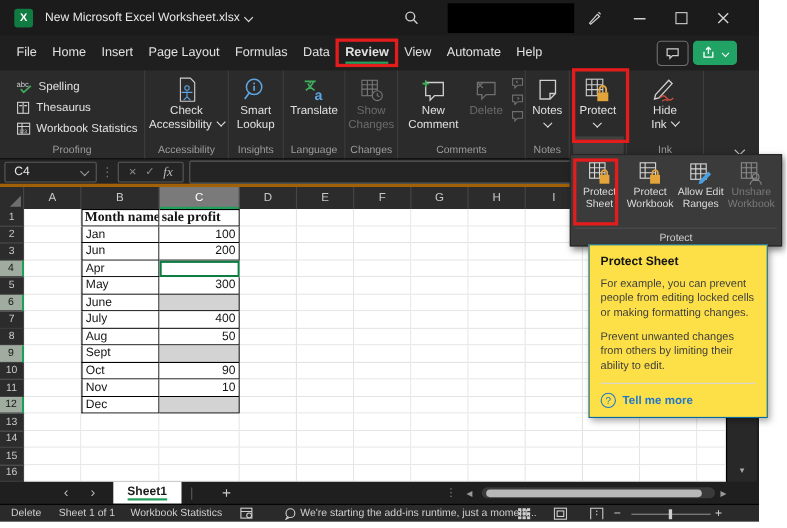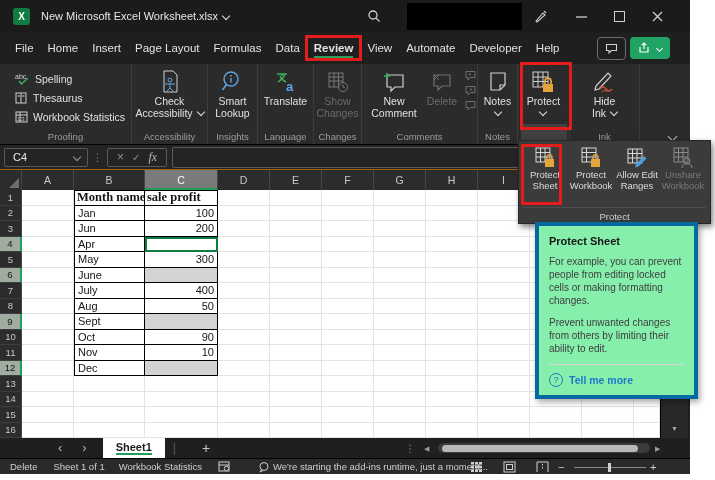--- a/index.html
+++ b/index.html
@@ -36,21 +36,21 @@
   .big-row{display:flex;justify-content:center;gap:2px;height:100%}
   .big-btn{display:flex;flex-direction:column;align-items:center;padding-top:5px;font-size:10.5px;color:#e0e0e0;line-height:12px;text-align:center}
   .big-btn .bb-ic{height:26px;display:flex;align-items:center}
   .disabled,.disabled .small-btn{color:#6b6b6b}
   .mini-col{display:flex;flex-direction:column;justify-content:flex-start;padding-top:6px;gap:4px}
   .protect-hl{position:absolute;left:521px;top:124px;width:46px;height:17px;background:#404040;z-index:5}
   .redbox-protect{position:absolute;left:520px;top:62px;width:46px;height:62px;border:3px solid #E51C1C;z-index:40;pointer-events:none}
   .ribbon-collapse{position:absolute;right:14px;bottom:4px;color:#bcbcbc}
 
   
-  .fbar{position:absolute;left:0;top:145px;width:100%;height:25px;background:#242424;border-bottom:1px solid #a16207;
+  .fbar{position:absolute;left:0;top:145px;width:100%;height:25px;background:#242424;border-bottom:3px solid #a16207;
         box-sizing:border-box;display:flex;align-items:center}
   .namebox{margin-left:4px;width:84px;height:19px;border:1px solid #5a5a5a;border-radius:2px;color:#e8e8e8;font-size:11px;
            display:flex;align-items:center;padding-left:8px;box-sizing:border-box;justify-content:space-between;padding-right:7px}
   .vdots{color:#7a7a7a;margin:0 4px;font-size:11px;letter-spacing:0}
   .fxbox{display:flex;align-items:center;gap:8px;height:19px;border:1px solid #5a5a5a;border-radius:2px;padding:0 9px;color:#8f8f8f;box-sizing:border-box}
   .fxit{font-family:"Liberation Serif",serif;font-style:italic;font-size:12px;color:#b8b8b8}
   .finput{flex:1;height:19px;border:1px solid #5a5a5a;border-radius:2px;margin:0 6px 0 5px;background:#242424}
 
   
   .sheet{position:absolute;left:0;top:170px;width:660px;height:268px;background:#fff}
@@ -106,21 +106,21 @@
          box-shadow:2px 3px 6px rgba(0,0,0,.5);z-index:50;box-sizing:border-box}
   .pm-items{display:flex;padding:3px 1px 0 3px}
   .pm-item{width:46px;display:flex;flex-direction:column;align-items:center;font-size:9.5px;line-height:10.5px;color:#dcdcdc;text-align:center;position:relative;padding-top:2px}
   .pm-item.disabled{color:#7a7a7a}
   .pm-ic{height:24px;display:flex;align-items:center}
   .pm-sep{position:absolute;left:4px;right:4px;bottom:15px;height:1px;background:#4d4d4d}
   .pm-grp{position:absolute;bottom:1px;left:0;width:100%;text-align:center;font-size:9.5px;color:#cfcfcf}
   .redbox-item{position:absolute;left:-1px;top:0px;width:41px;height:61px;border:3px solid #E51C1C;box-sizing:border-box;pointer-events:none}
 
   
-  .tooltip{position:absolute;left:535px;top:222px;width:163px;background:#86efac;border:4px solid #0369a1;
+  .tooltip{position:absolute;left:535px;top:222px;width:163px;background:#fde047;border:1px solid #0369a1;
            box-shadow:2px 3px 6px rgba(0,0,0,.35);z-index:60;box-sizing:border-box;padding:9px 10px 5px 10px}
   .tt-title{font-size:11px;font-weight:bold;color:#161616;margin-bottom:8px}
   .tt-p{font-size:10px;color:#3e3e3e;line-height:13px;margin-bottom:9px}
   .tt-foot{border-top:1px solid #d8d8d8;padding-top:5px;display:flex;align-items:center;gap:6px;height:20px}
   .tt-q{width:12px;height:12px;border:1px solid #2377C9;border-radius:50%;color:#2377C9;font-size:9px;display:flex;align-items:center;justify-content:center}
   .tt-link{font-size:10.5px;font-weight:bold;color:#2377C9}
 </style>
 </head>
 <body>
 
@@ -163,21 +163,20 @@
   <div class="menubar">
     <div class="tab">File</div>
     <div class="tab">Home</div>
     <div class="tab">Insert</div>
     <div class="tab">Page Layout</div>
     <div class="tab">Formulas</div>
     <div class="tab">Data</div>
     <div class="tab review">Review</div>
     <div class="tab">View</div>
     <div class="tab">Automate</div>
-    <div class="tab">Developer</div>
     <div class="tab">Help</div>
     <div class="mb-btn" style="left:597px;width:27px">
       <svg width="13" height="12" viewBox="0 0 13 12">
           <path d="M1.5 1.5h10v6h-5l-2.5 2.5v-2.5h-2.5z" fill="none" stroke="#cfcfcf" stroke-width="1.1"></path>
         </svg>
     </div>
     <div class="share-btn">
       <svg width="12" height="12" viewBox="0 0 12 12">
           <path d="M2 5v5h8V5" fill="none" stroke="#fff" stroke-width="1.2"></path>
           <path d="M6 7V1.5 M3.8 3.2 L6 1 l2.2 2.2" fill="none" stroke="#fff" stroke-width="1.2"></path>

